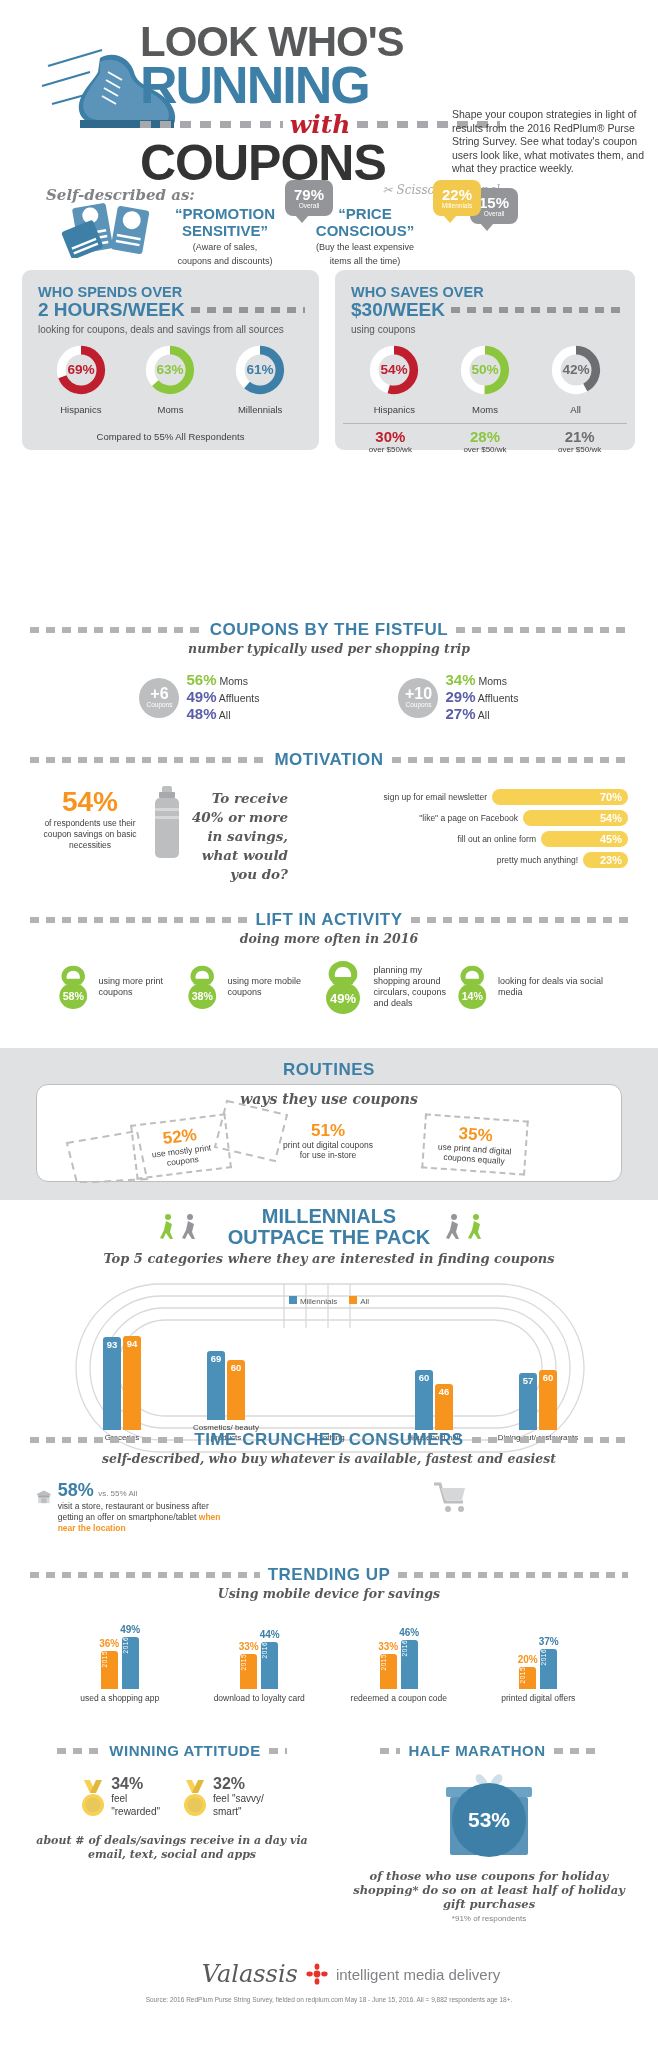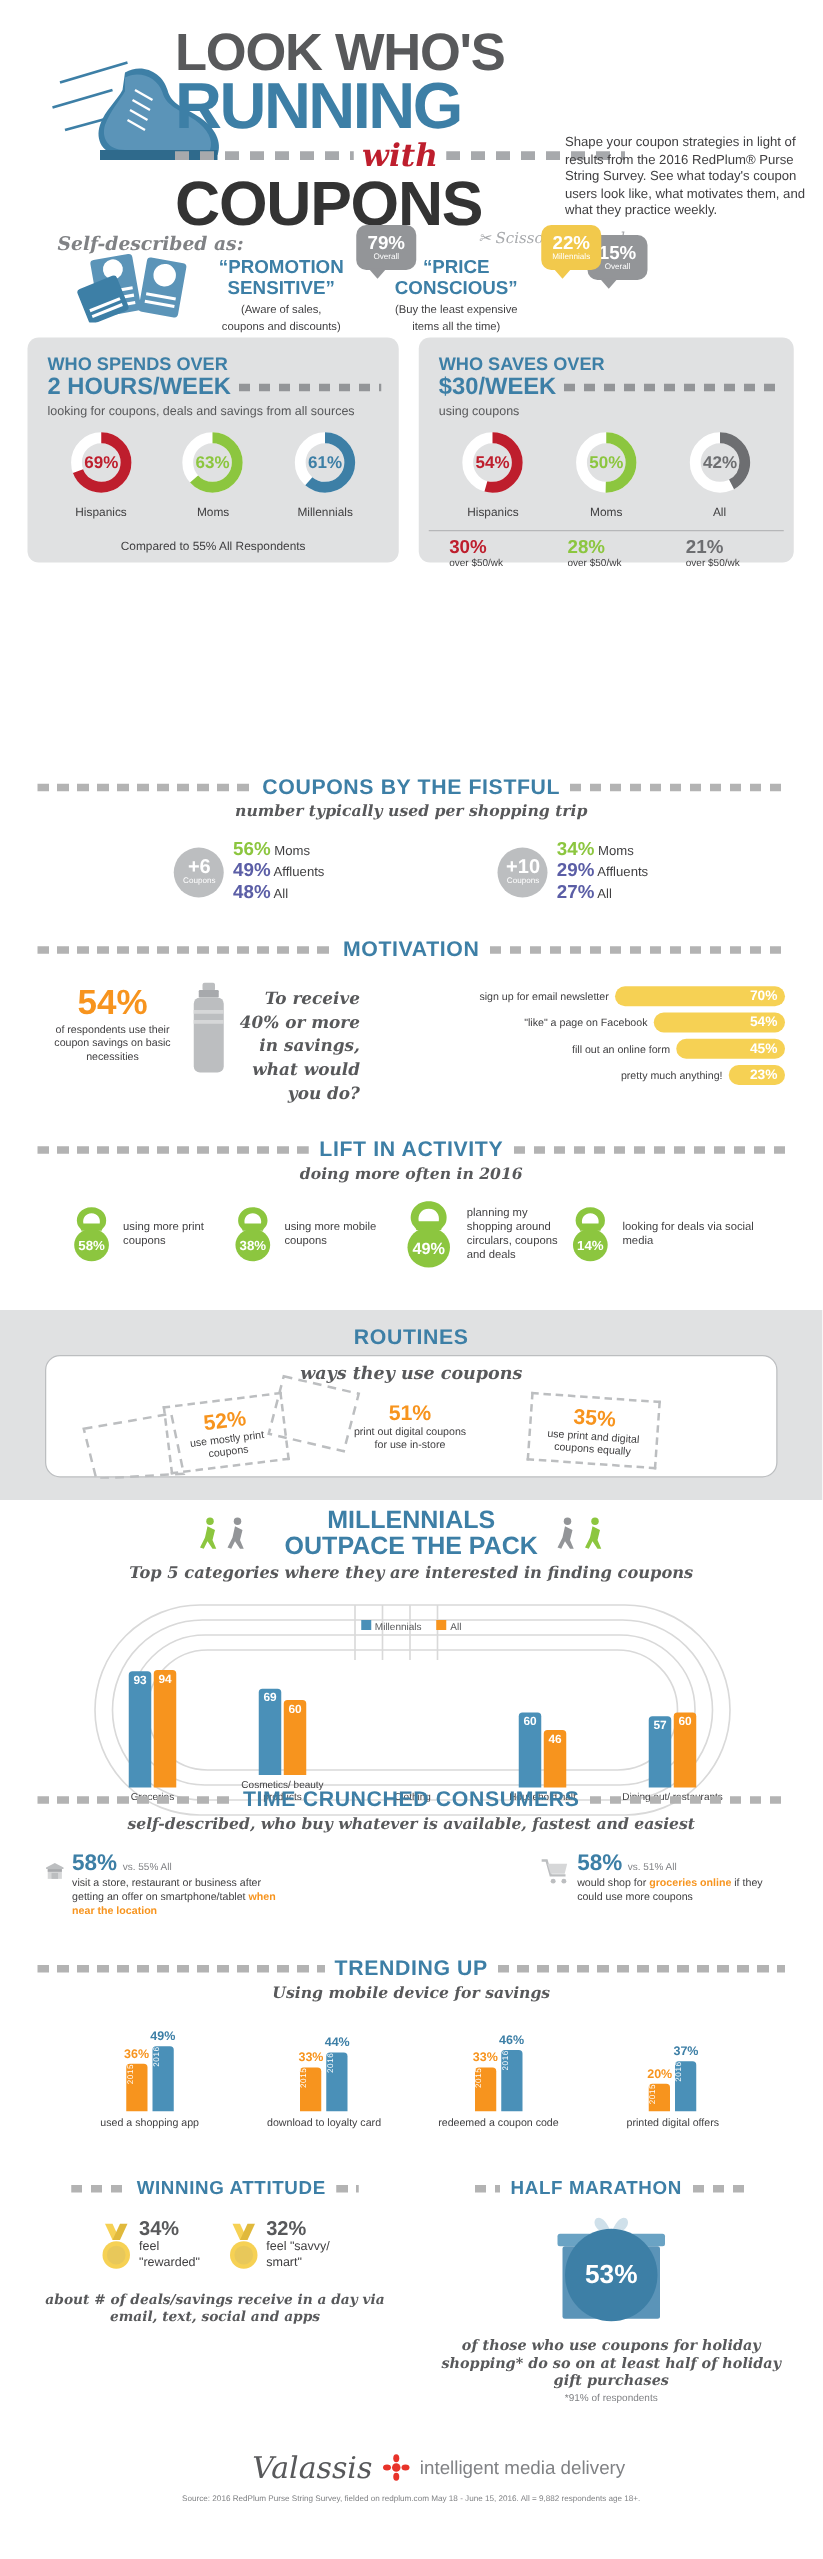--- a/index.html
+++ b/index.html
@@ -64,21 +64,21 @@
   .panel { position:absolute; background:#e0e1e2; border-radius:9px; }
   .p-head { font-size:14.5px; font-weight:bold; color:#3d7fa6; line-height:16px; }
   .p-head2 { font-size:19px; font-weight:bold; color:#3d7fa6; line-height:20px; }
   .p-sub { font-size:10px; color:#58595b; line-height:12px; margin-top:4px;}
   .donutrow { display:flex; justify-content:space-around; margin-top:8px; }
   .donut { width:52px; text-align:center; }
   .donut .lbl { font-size:9.5px; color:#414042; margin-top:4px;}
   .compare { font-size:9.5px; text-align:center; color:#414042; }
 
   .subrow { display:flex; justify-content:space-around; border-top:1px solid #b6b7b9; margin:0 8px; padding-top:5px;}
-  .subitem { text-align:left; width:62px;}
+  .subitem { text-align:center; width:62px;}
   .subitem .v { font-size:15px; font-weight:bold; line-height:16px;}
   .subitem .t { font-size:8px; color:#414042;}
 
   
   .fist-grp { display:flex; align-items:center; gap:7px;}
   .coupbadge { width:40px; height:40px; border-radius:50%; background:#bcbec0; color:#fff;
                display:flex; flex-direction:column; align-items:center; justify-content:center;}
   .coupbadge .n { font-size:16px; font-weight:bold; line-height:15px;}
   .coupbadge .c { font-size:6.5px; line-height:8px;}
   .fl { font-size:10.5px; line-height:16px; color:#414042;}
@@ -594,25 +594,20 @@
         </div>
       </div>
 
       <div style="display:flex; gap:6px; width:190px;">
         <svg width="36" height="34" viewBox="0 0 36 34">
           <path d="M2 4 L8 4 L13 22 L31 22" stroke="#bcbec0" stroke-width="3" fill="none"></path>
           <path d="M9 8 L33 8 L30 20 L13 20 Z" fill="#d6d7d8"></path>
           <circle cx="16" cy="29" r="3" fill="#bcbec0"></circle>
             <circle cx="29" cy="29" r="3" fill="#bcbec0"></circle>
         </svg>
-        <div>
-          <div><span class="tc-big">58%</span>
-               <span class="tc-vs">vs. 51% All</span></div>
-          <div class="tc-item"><span>would shop for </span><b class="orange">groceries online</b><span> if they could use more coupons</span></div>
-        </div>
       </div>
 
     </div>
   </div>
 
   <div style="position:absolute; left:30px; top:1565px; width:598px;">
     <div class="dashrow">
       <div class="dashline"></div>
       <div class="sec-title">TRENDING UP</div>
       <div class="dashline"></div>

